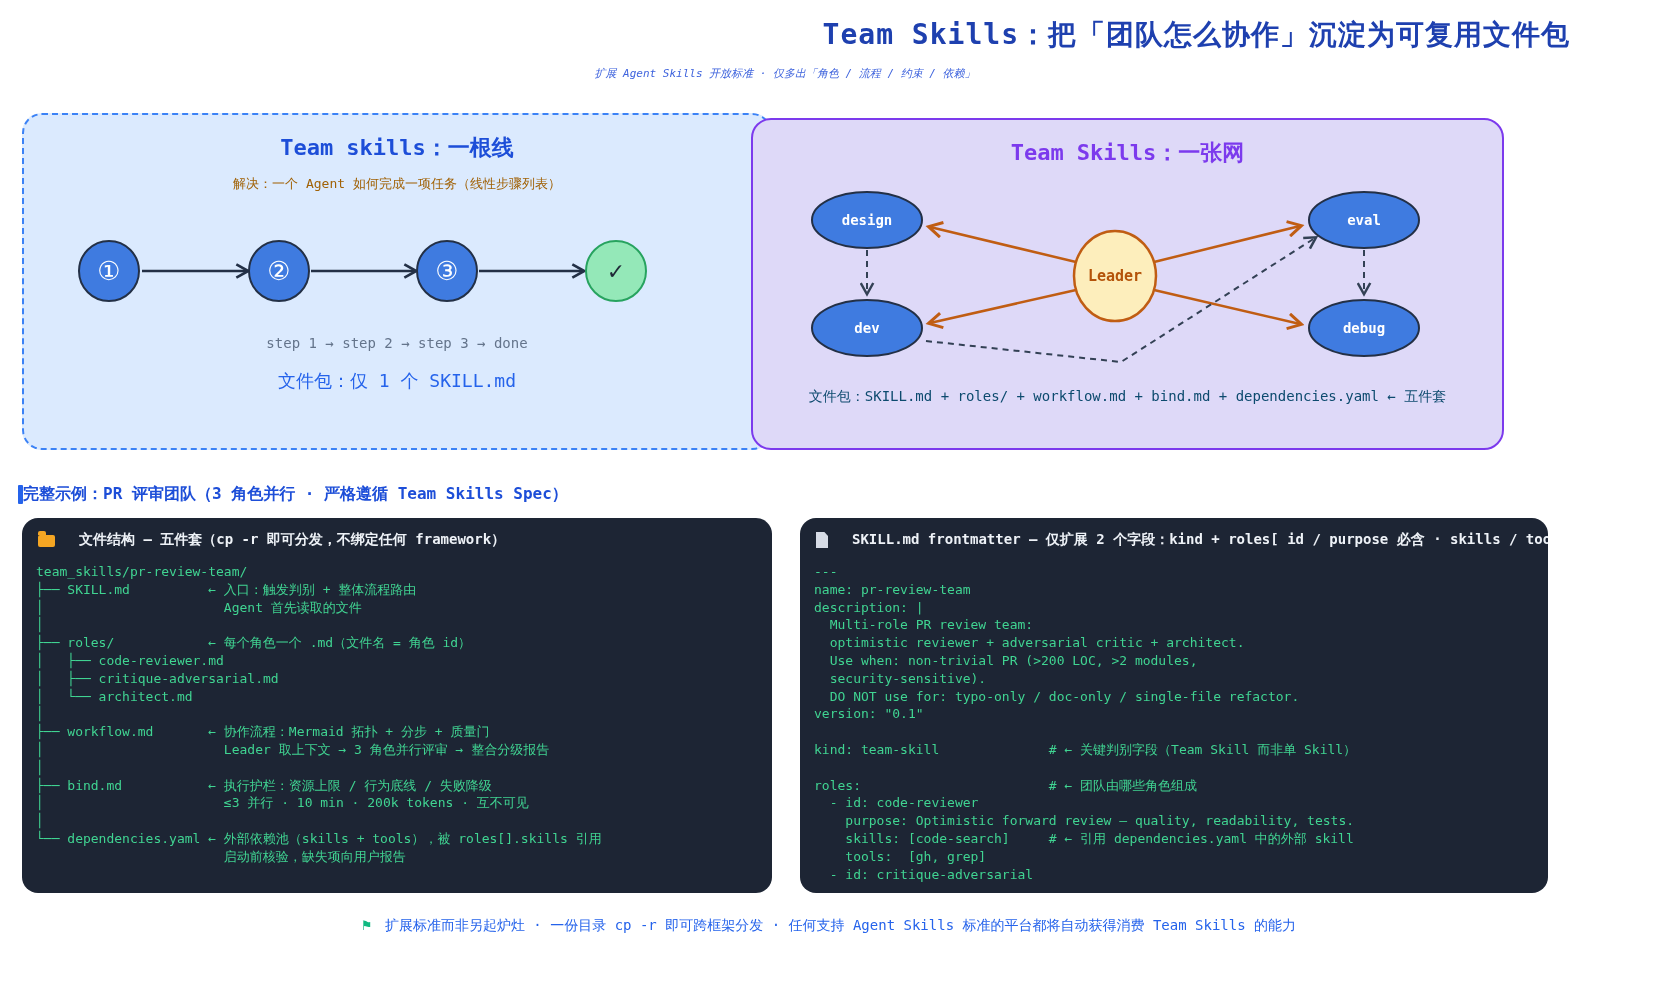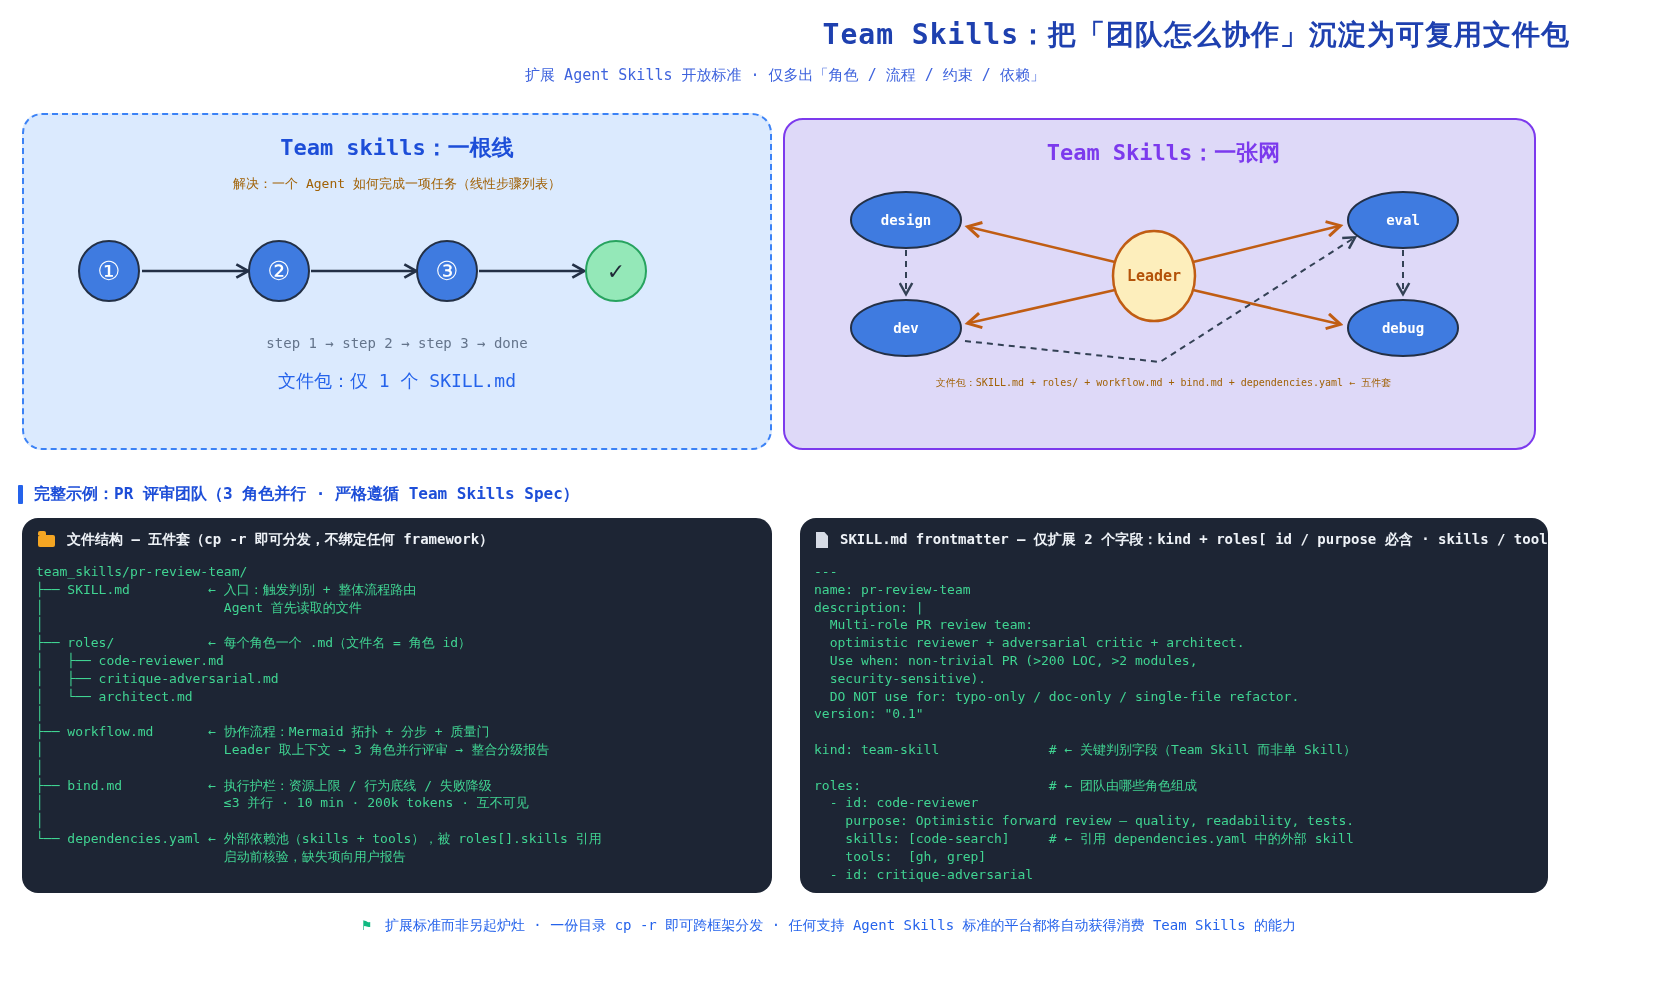--- a/index.html
+++ b/index.html
@@ -3,53 +3,53 @@
 <meta charset="utf-8">
 <style>
   * { margin:0; padding:0; box-sizing:border-box; }
   html,body { width:1658px; height:1000px; background:#ffffff; overflow:hidden;
               font-family:"DejaVu Sans Mono", monospace; }
 
   
   .page-title { position:absolute; top:16px; left:0; width:1570px; text-align:right;
                 font-size:28px; font-weight:bold; color:#1e40af; letter-spacing:1px; }
   .page-subtitle { position:absolute; top:66px; left:0; width:1570px; text-align:center;
-                   font-size:15px; color:#3e63dd; }
+                   font-size:11px; color:#3e63dd;font-style:italic; }
 
   
   .panel { position:absolute; border-radius:20px; }
   .agent-panel { left:22px; top:113px; width:750px; height:337px;
                  background:#dbeafe; border:2px dashed #3b82f6; }
-  .team-panel  { left:783px; top:118px; width:753px; height:332px;
-                 background:#ded9f8; border:2px solid #7c3aed;padding-left:8px; }
+  .team-panel  { left:751px; top:118px; width:753px; height:332px;
+                 background:#ded9f8; border:2px solid #7c3aed; }
   .panel h2 { text-align:center; font-size:22px; margin-top:18px; font-weight:bold; }
   .agent-panel h2 { color:#1d4ed8; }
   .team-panel h2 { color:#7c3aed; }
   .panel-sub { text-align:center; font-size:13px; color:#a16207; margin-top:12px; }
   .flow-svg { display:block; margin:16px auto 0; }
   .net-svg  { display:block; margin:6px auto 0; }
   .steps-caption { text-align:center; font-size:14px; color:#64748b; margin-top:2px; }
   .pkg-line { text-align:center; font-size:18px; color:#2563eb; margin-top:4px; }
   .pkg-line.first { margin-top:18px; }
-  .team-pkg { text-align:center; font-size:10px; color:#a16207; margin-top:6px; }
+  .team-pkg { text-align:center; font-size:14px; color:#0c4a6e; margin-top:18px; }
 
   svg text { font-family:"DejaVu Sans Mono", monospace; font-weight:bold; }
   svg text.num { font-family:"DejaVu Sans", sans-serif; font-weight:normal; }
 
   
   .section-header { position:absolute; left:18px; top:484px; display:flex;
-                    align-items:center; gap:11px; }
+                    align-items:center; }
   .section-bar { width:5px; height:19px; background:#2563eb; border-radius:1px; }
   .section-text { font-size:16px; font-weight:bold; color:#1d4ed8; }
 
   
   .code-panel { position:absolute; background:#1d2534; border-radius:16px; overflow:hidden; }
   .files-panel { left:22px; top:518px; width:750px; height:375px; }
   .frontmatter-panel { left:800px; top:518px; width:748px; height:375px; }
-  .code-header { display:flex; align-items:center; gap:12px; padding:13px 16px 6px;
+  .code-header { display:flex; align-items:center; gap:24px; padding:13px 16px 6px;
                  white-space:nowrap; overflow:hidden; }
   .code-title { font-size:14px; font-weight:bold; color:#eef2f7; }
   .folder-icon { position:relative; width:17px; height:12px; background:#f5a623;
                  border-radius:2px; flex:0 0 auto; margin-top:2px; }
   .folder-icon::before { content:""; position:absolute; top:-4px; left:0; width:8px;
                  height:4px; background:#f5a623; border-radius:2px 2px 0 0; }
   .doc-icon { width:12px; height:16px; background:#d7dce6; flex:0 0 auto;
               clip-path:polygon(0 0, 70% 0, 100% 25%, 100% 100%, 0 100%); }
   pre.code-body { margin:0; padding:8px 14px 12px; font-size:13px; line-height:1.37;
                   color:#40d492; font-family:"DejaVu Sans Mono", monospace; }

